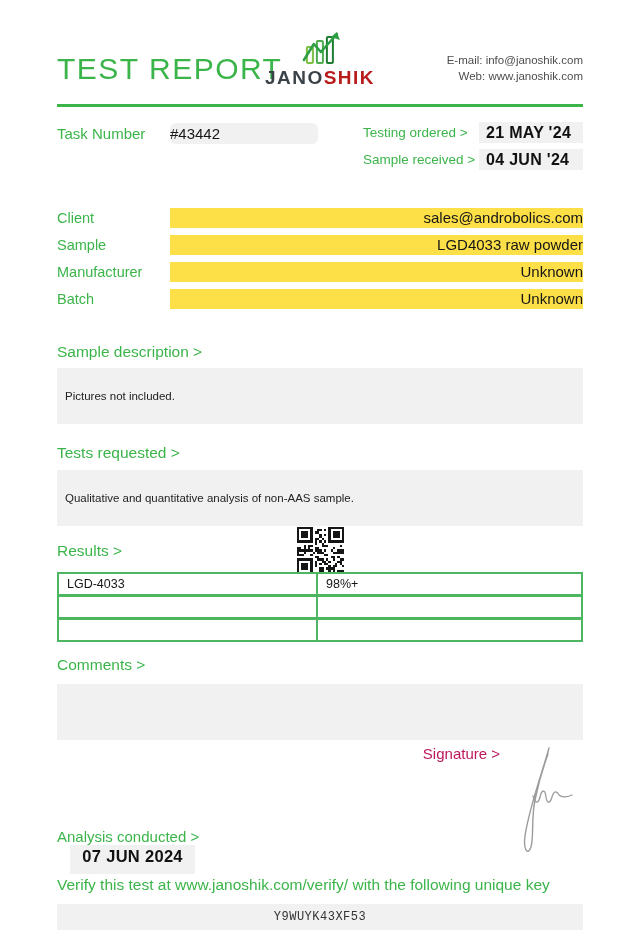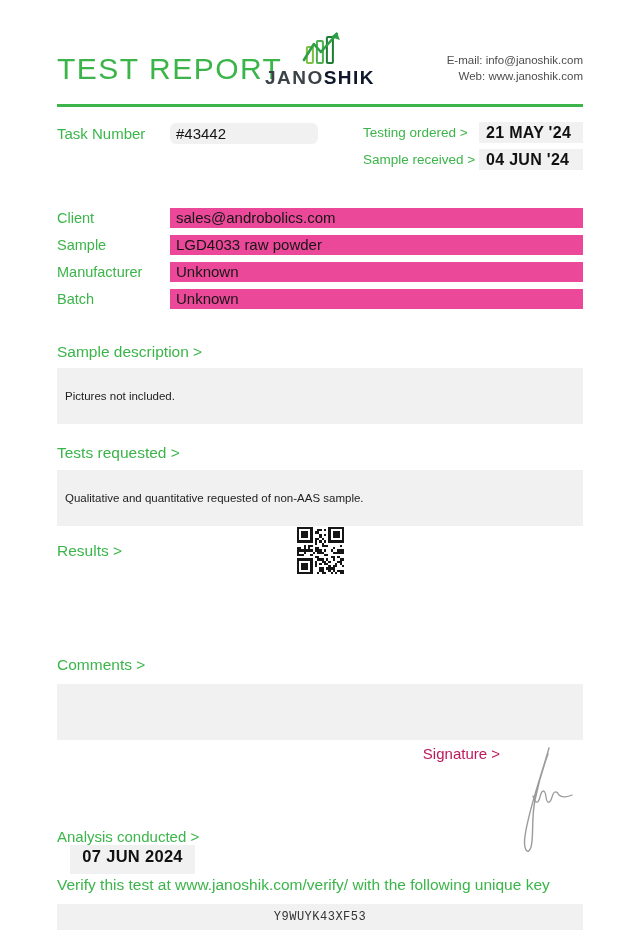--- a/index.html
+++ b/index.html
@@ -14,40 +14,40 @@
   
   .header { position:absolute; top:36px; left:57px; right:57px; height:62px; }
   .title {
     position:absolute; left:0; top:16px;
     font-size:30px; font-weight:400; letter-spacing:1.5px; color:#3bb54a;
     font-family:"Liberation Sans", sans-serif;
   }
   .logo { position:absolute; left:50%; top:-4px; transform:translateX(-50%); text-align:center; }
   .logo-icon { display:block; margin:0 auto 1px; }
   .logo-text { font-size:19px; font-weight:700; letter-spacing:1.5px; color:#3c4348; }
-  .logo-text .lg-green { color:#0f172a; }
+  .logo-text .lg-green { color:#b91c1c; }
   .contact { position:absolute; right:0; top:16px; text-align:right; font-size:11.5px; line-height:16px; color:#4d4d4d; }
 
   .header-divider { position:absolute; top:104px; left:57px; right:57px; height:3px; background:#3bb54a; }
 
   
   .meta { position:absolute; top:122px; left:57px; right:57px; }
   .meta-left { position:absolute; left:0; top:1px; display:flex; align-items:center; }
   .meta-left .lbl { font-size:15px; color:#3bb54a; width:113px; }
-  .task-box { width:148px; height:21px; background:#f1f1f2; font-size:15px; font-weight:500; line-height:21px; padding-left:6px; color:#161616;border-radius:6px; }
+  .task-box { width:148px; height:21px; background:#f1f1f2; font-size:15px; font-weight:500; line-height:21px; padding-left:0; color:#161616;border-radius:6px; }
   .meta-right { position:absolute; right:0; top:0; width:220px; }
   .meta-right .mrow { display:flex; align-items:center; margin-bottom:6px; }
   .meta-right .lbl { flex:1; font-size:13.5px; color:#3bb54a; }
   .date-box { width:104px; height:21px; background:#f1f1f2; font-size:16px; font-weight:600; line-height:21px; padding-left:7px; color:#111; letter-spacing:0.3px; }
 
   
   .details { position:absolute; top:208px; left:57px; right:57px; }
   .drow { display:flex; align-items:center; height:20px; margin-bottom:7px; }
   .drow .lbl { width:113px; font-size:14.5px; color:#3bb54a; }
-  .drow .val { flex:1; height:20px; background:#ec4899; font-size:15px; line-height:20px; padding-left:6px; color:#161616; }
+  .drow .val { flex:1; height:20px; background:#fde047; font-size:15px; line-height:20px; padding-left:6px; color:#161616;text-align:right; }
 
   
   .sec-head { position:absolute; left:57px; font-size:15.5px; color:#3bb54a; }
   .sec-box { position:absolute; left:57px; right:57px; height:56px; background:#f1f1f2; font-size:11.5px; color:#222; padding:21px 8px; line-height:14px; }
 
   
   .qr { position:absolute; left:297px; top:527px; width:47px; height:47px; }
   .rtable { position:absolute; top:572px; left:57px; right:57px; }
   .rrow { display:flex; border:2px solid #4cb760; height:24px; margin-bottom:-1px; background:#fff; }
   .rrow .c1 { width:259px; border-right:2px solid #4cb760; font-size:12.5px; line-height:20px; padding-left:8px; color:#161616; }
@@ -123,21 +123,21 @@
     <div class="drow">
       <span class="lbl">Batch</span>
       <span class="val">Unknown</span>
     </div>
   </div>
 
   <div class="sec-head" style="top:343px;">Sample description &gt;</div>
   <div class="sec-box" style="top:368px;">Pictures not included.</div>
 
   <div class="sec-head" style="top:444px;">Tests requested &gt;</div>
-  <div class="sec-box" style="top:470px;">Qualitative and quantitative requested of non-AAS sample.</div>
+  <div class="sec-box" style="top:470px;">Qualitative and quantitative analysis of non-AAS sample.</div>
 
   <div class="sec-head" style="top:542px;">Results &gt;</div>
   <div class="qr"><svg width="47" height="47" viewBox="0 0 21 21" shape-rendering="crispEdges" fill="#161616">
         <rect x="0" y="0" width="21" height="21" fill="#ffffff"></rect>
         <rect x="0" y="0" width="1" height="1"></rect>
         <rect x="1" y="0" width="1" height="1"></rect>
         <rect x="2" y="0" width="1" height="1"></rect>
         <rect x="3" y="0" width="1" height="1"></rect>
         <rect x="4" y="0" width="1" height="1"></rect>
         <rect x="5" y="0" width="1" height="1"></rect>
@@ -340,20 +340,34 @@
         <rect x="6" y="20" width="1" height="1"></rect>
         <rect x="9" y="20" width="1" height="1"></rect>
         <rect x="11" y="20" width="1" height="1"></rect>
         <rect x="12" y="20" width="1" height="1"></rect>
         <rect x="15" y="20" width="1" height="1"></rect>
         <rect x="17" y="20" width="1" height="1"></rect>
         <rect x="19" y="20" width="1" height="1"></rect>
         <rect x="20" y="20" width="1" height="1"></rect>
       </svg></div>
 
+  <div class="rtable">
+    <div class="rrow">
+      <div class="c1">LGD-4033</div>
+      <div class="c2">98%+</div>
+    </div>
+    <div class="rrow">
+      <div class="c1"></div>
+      <div class="c2"></div>
+    </div>
+    <div class="rrow">
+      <div class="c1"></div>
+      <div class="c2"></div>
+    </div>
+  </div>
 
   <div class="sec-head" style="top:656px;">Comments &gt;</div>
   <div class="sec-box" style="top:684px;"></div>
 
   <div class="analysis">
     <span class="lbl">Analysis conducted &gt;</span>
     <span class="analysis-box">07 JUN 2024</span>
   </div>
 
   <div class="sig-label">Signature &gt;</div>

